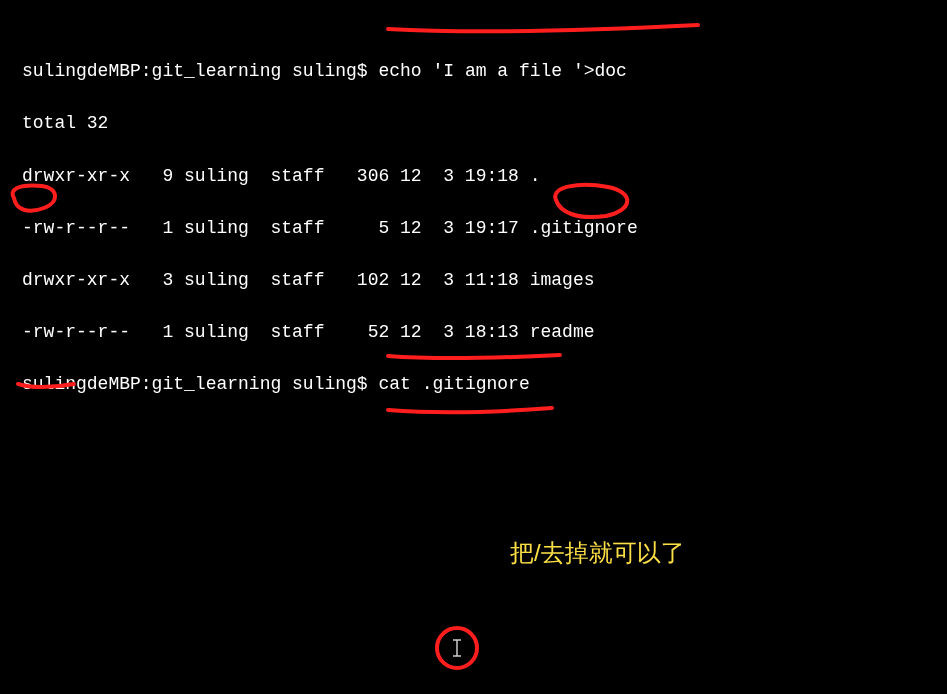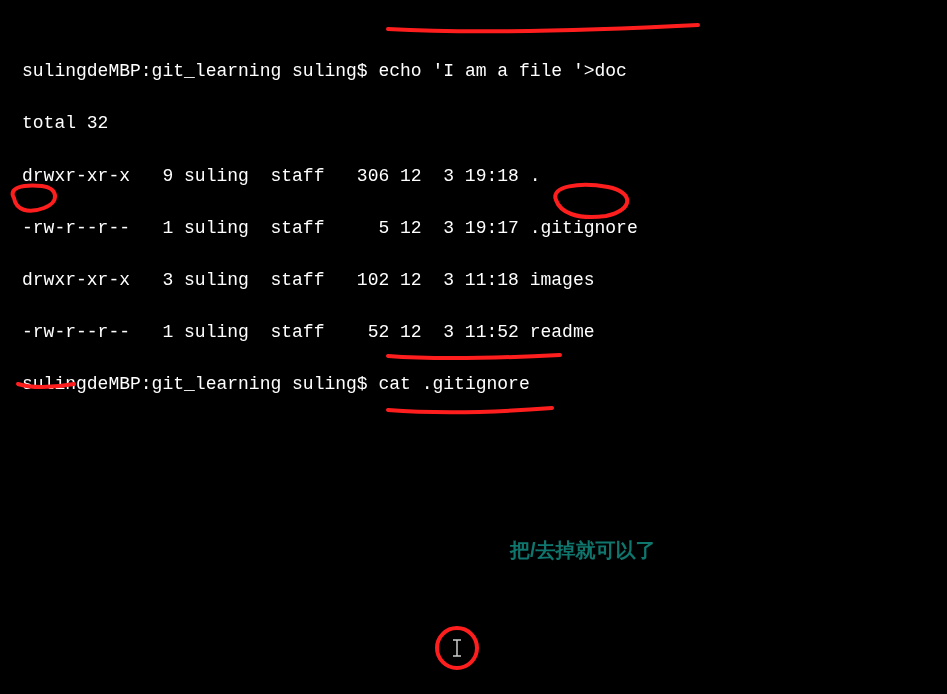--- a/index.html
+++ b/index.html
@@ -19,43 +19,43 @@
     padding: 6px 6px 6px 22px;
     box-sizing: border-box;
     white-space: pre;
     overflow: hidden;
   }
   .line {
     white-space: pre;
   }
   .annotation {
     position: absolute;
-    color: #0f766e;
+    color: #fde047;
     font-family: "Microsoft YaHei", "PingFang SC", sans-serif;
-    font-size: 20px;
-    font-weight: 700;
+    font-size: 24px;
+    font-weight: 400;
   }
   svg.overlay {
     position: absolute;
     top: 0;
     left: 0;
     pointer-events: none;
   }
 </style>
 </head>
 <body>
 
 <div class="terminal">
 
 <div class="line"><span>sulingdeMBP:git_learning suling$ </span><span>echo 'I am a file '&gt;doc</span></div>
 <div class="line">total 32</div>
 <div class="line">drwxr-xr-x   9 suling  staff   306 12  3 19:18 .</div>
 <div class="line">-rw-r--r--   1 suling  staff     5 12  3 19:17 .gitignore</div>
 <div class="line">drwxr-xr-x   3 suling  staff   102 12  3 11:18 images</div>
-<div class="line">-rw-r--r--   1 suling  staff    52 12  3 11:52 readme</div>
+<div class="line">-rw-r--r--   1 suling  staff    52 12  3 18:13 readme</div>
 <div class="line"><span>sulingdeMBP:git_learning suling$ </span><span>cat .gitignore</span></div>
 
 
 
 
 
 
 
 
 

